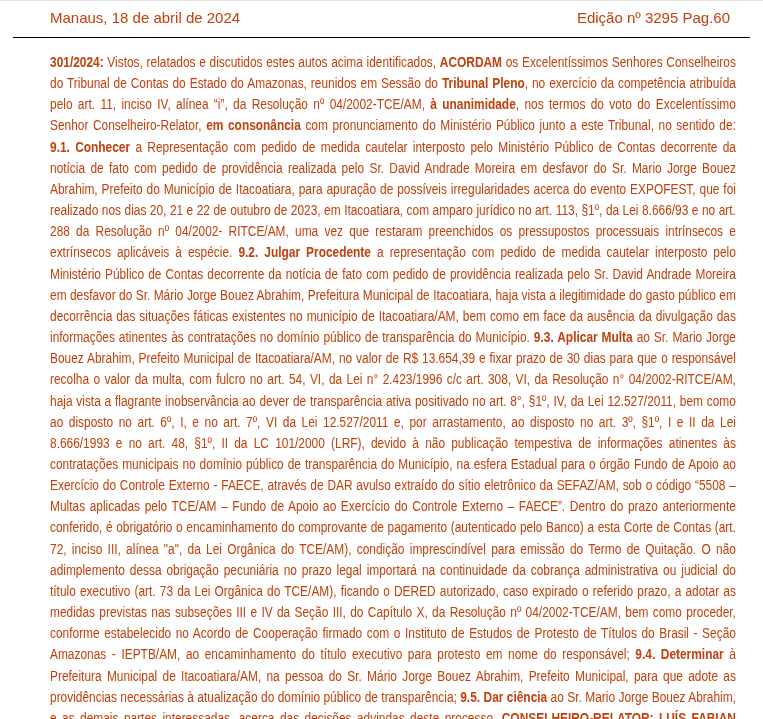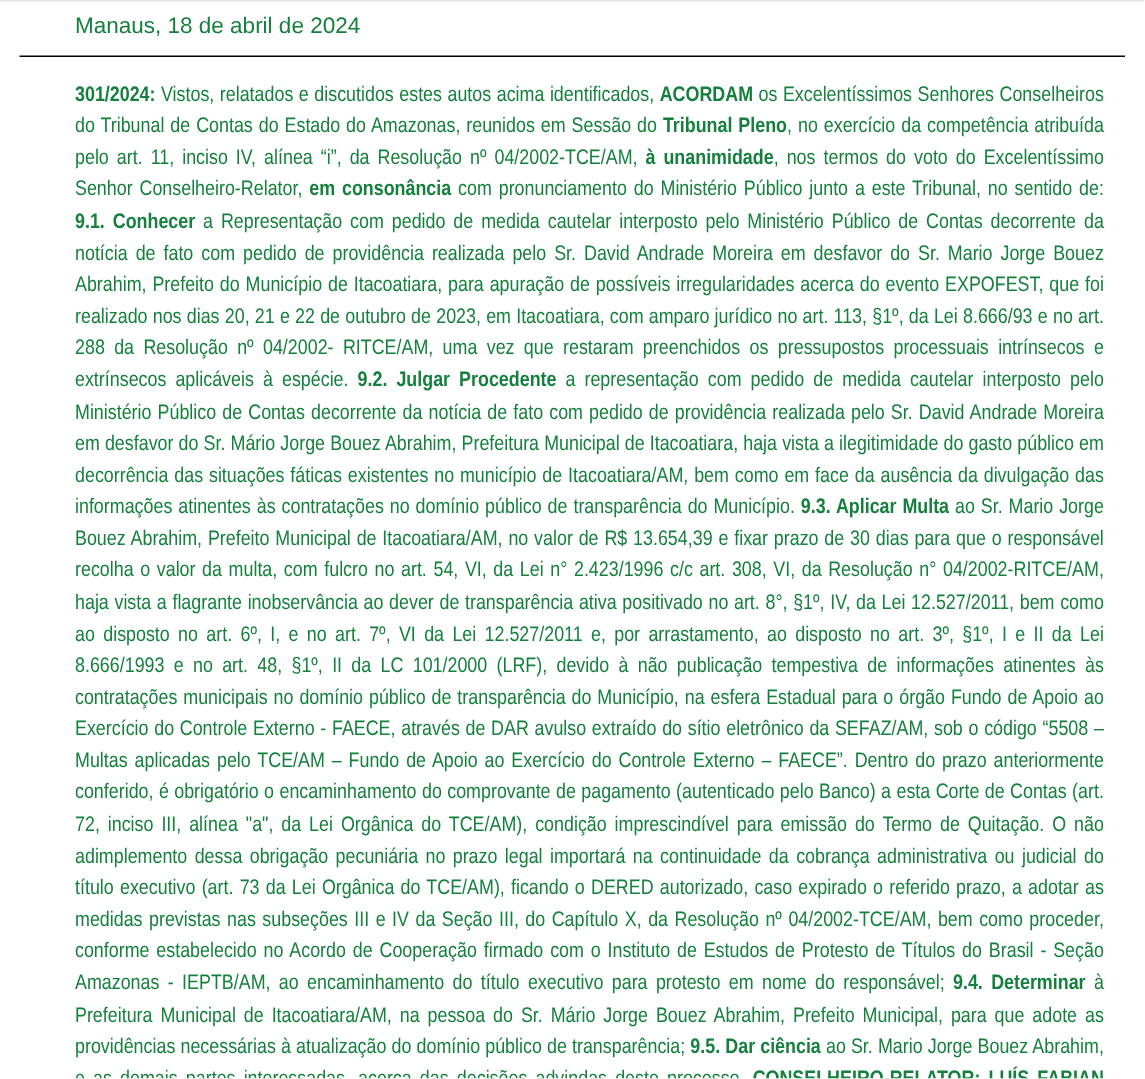--- a/index.html
+++ b/index.html
@@ -6,21 +6,21 @@
     margin: 0;
     padding: 0;
     background: #ffffff;
   }
   .page {
     position: relative;
     width: 763px;
     height: 719px;
     overflow: hidden;
     background: #ffffff;
-    color: #15803d;
+    color: #c2410c;
     font-family: "Liberation Sans", sans-serif;
     border-top: 1px solid #e2e2e2;
     box-sizing: border-box;
   }
   .header {
     display: flex;
     justify-content: space-between;
     align-items: baseline;
     padding: 8px 33px 0 50px;
     font-size: 15px;
@@ -44,20 +44,21 @@
   }
   .b { font-weight: bold; }
 </style>
 </head>
 <body>
 
 <div class="page">
 
   <div class="header">
     <span>Manaus, 18 de abril de 2024</span>
+    <span>Edição nº 3295 Pag.60</span>
   </div>
 
   <hr class="rule">
 
   <div class="doc-body">
     <span class="b">301/2024:</span><span> Vistos, relatados e discutidos estes autos acima identificados, </span><span class="b">ACORDAM</span><span> os Excelentíssimos Senhores Conselheiros do Tribunal de Contas do Estado do Amazonas, reunidos em Sessão do </span><span class="b">Tribunal Pleno</span><span>, no exercício da competência atribuída pelo art. 11, inciso IV, alínea “i”, da Resolução nº 04/2002-TCE/AM, </span><span class="b">à unanimidade</span><span>, nos termos do voto do Excelentíssimo Senhor Conselheiro-Relator, </span><span class="b">em consonância</span><span> com pronunciamento do Ministério Público junto a este Tribunal, no sentido de: </span><span class="b">9.1. Conhecer</span><span> a Representação com pedido de medida cautelar interposto pelo Ministério Público de Contas decorrente da notícia de fato com pedido de providência realizada pelo Sr. David Andrade Moreira em desfavor do Sr. Mario Jorge Bouez Abrahim, Prefeito do Município de Itacoatiara, para apuração de possíveis irregularidades acerca do evento EXPOFEST, que foi realizado nos dias 20, 21 e 22 de outubro de 2023, em Itacoatiara, com amparo jurídico no art. 113, §1º, da Lei 8.666/93 e no art. 288 da Resolução nº 04/2002- RITCE/AM, uma vez que restaram preenchidos os pressupostos processuais intrínsecos e extrínsecos aplicáveis à espécie. </span><span class="b">9.2. Julgar Procedente</span><span> a representação com pedido de medida cautelar interposto pelo Ministério Público de Contas decorrente da notícia de fato com pedido de providência realizada pelo Sr. David Andrade Moreira em desfavor do Sr. Mário Jorge Bouez Abrahim, Prefeitura Municipal de Itacoatiara, haja vista a ilegitimidade do gasto público em decorrência das situações fáticas existentes no município de Itacoatiara/AM, bem como em face da ausência da divulgação das informações atinentes às contratações no domínio público de transparência do Município. </span><span class="b">9.3. Aplicar Multa</span><span> ao Sr. Mario Jorge Bouez Abrahim, Prefeito Municipal de Itacoatiara/AM, no valor de R$ 13.654,39 e fixar prazo de 30 dias para que o responsável recolha o valor da multa, com fulcro no art. 54, VI, da Lei n° 2.423/1996 c/c art. 308, VI, da Resolução n° 04/2002-RITCE/AM, haja vista a flagrante inobservância ao dever de transparência ativa positivado no art. 8°, §1º, IV, da Lei 12.527/2011, bem como ao disposto no art. 6º, I, e no art. 7º, VI da Lei 12.527/2011 e, por arrastamento, ao disposto no art. 3º, §1º, I e II da Lei 8.666/1993 e no art. 48, §1º, II da LC 101/2000 (LRF), devido à não publicação tempestiva de informações atinentes às contratações municipais no domínio público de transparência do Município, na esfera Estadual para o órgão Fundo de Apoio ao Exercício do Controle Externo - FAECE, através de DAR avulso extraído do sítio eletrônico da SEFAZ/AM, sob o código “5508 – Multas aplicadas pelo TCE/AM – Fundo de Apoio ao Exercício do Controle Externo – FAECE”. Dentro do prazo anteriormente conferido, é obrigatório o encaminhamento do comprovante de pagamento (autenticado pelo Banco) a esta Corte de Contas (art. 72, inciso III, alínea "a", da Lei Orgânica do TCE/AM), condição imprescindível para emissão do Termo de Quitação. O não adimplemento dessa obrigação pecuniária no prazo legal importará na continuidade da cobrança administrativa ou judicial do título executivo (art. 73 da Lei Orgânica do TCE/AM), ficando o DERED autorizado, caso expirado o referido prazo, a adotar as medidas previstas nas subseções III e IV da Seção III, do Capítulo X, da Resolução nº 04/2002-TCE/AM, bem como proceder, conforme estabelecido no Acordo de Cooperação firmado com o Instituto de Estudos de Protesto de Títulos do Brasil - Seção Amazonas - IEPTB/AM, ao encaminhamento do título executivo para protesto em nome do responsável; </span><span class="b">9.4. Determinar</span><span> à Prefeitura Municipal de Itacoatiara/AM, na pessoa do Sr. Mário Jorge Bouez Abrahim, Prefeito Municipal, para que adote as providências necessárias à atualização do domínio público de transparência; </span><span class="b">9.5. Dar ciência</span><span> ao Sr. Mario Jorge Bouez Abrahim, e as demais partes interessadas, acerca das decisões advindas deste processo. </span><span class="b">CONSELHEIRO-RELATOR: LUÍS FABIAN PEREIRA BARBOSA. PROCESSO Nº 14.143/2019.</span>
   </div>
 
 </div>
 

